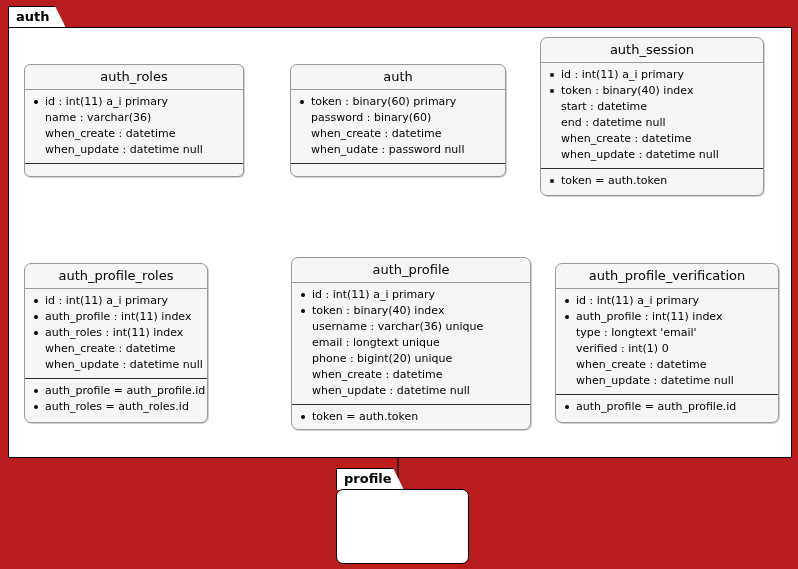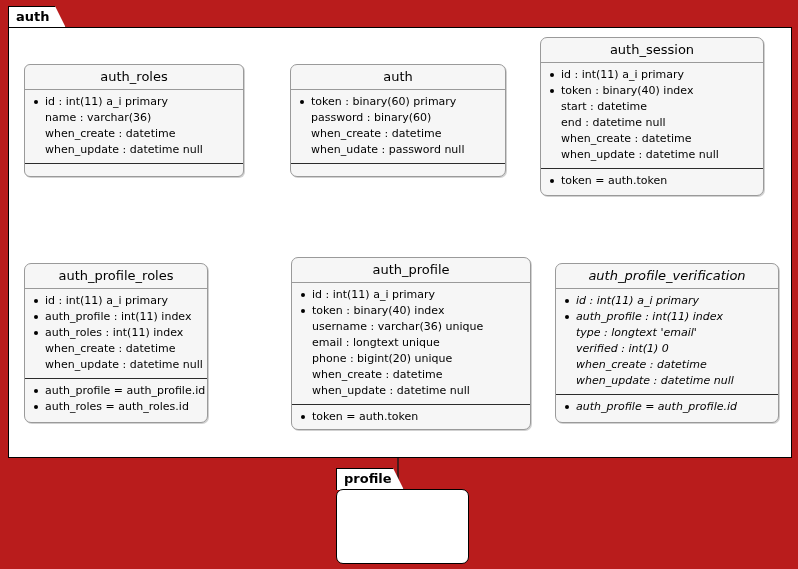--- a/index.html
+++ b/index.html
@@ -239,21 +239,21 @@
       <div class="row">phone : bigint(20) unique</div>
       <div class="row">when_create : datetime</div>
       <div class="row">when_update : datetime null</div>
     </div>
     <div class="e-sep thick"></div>
     <div class="e-body">
       <div class="row bullet">token = auth.token</div>
     </div>
   </div>
 
-  <div class="entity" style="left:555px;top:263px;width:224px;height:160px;font-style:italic;">
+  <div class="entity" style="left:555px;top:263px;width:224px;height:160px;">
     <div class="e-title">auth_profile_verification</div>
     <div class="e-sep"></div>
     <div class="e-body">
       <div class="row bullet">id : int(11) a_i primary</div>
       <div class="row bullet">auth_profile : int(11) index</div>
       <div class="row">type : longtext 'email'</div>
       <div class="row">verified : int(1) 0</div>
       <div class="row">when_create : datetime</div>
       <div class="row">when_update : datetime null</div>
     </div>

